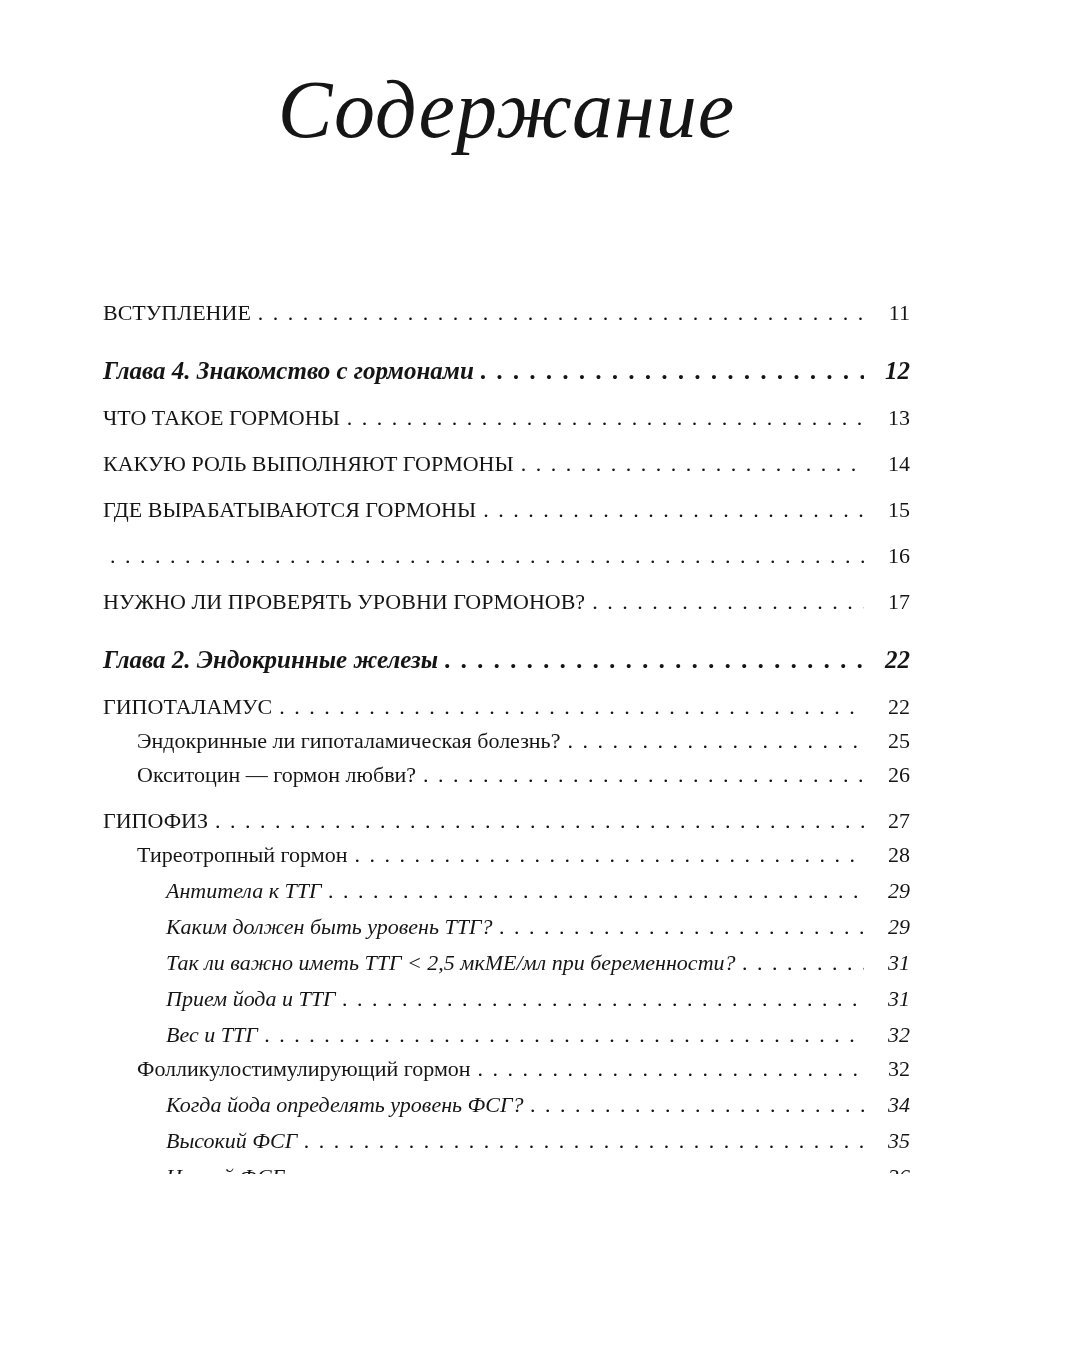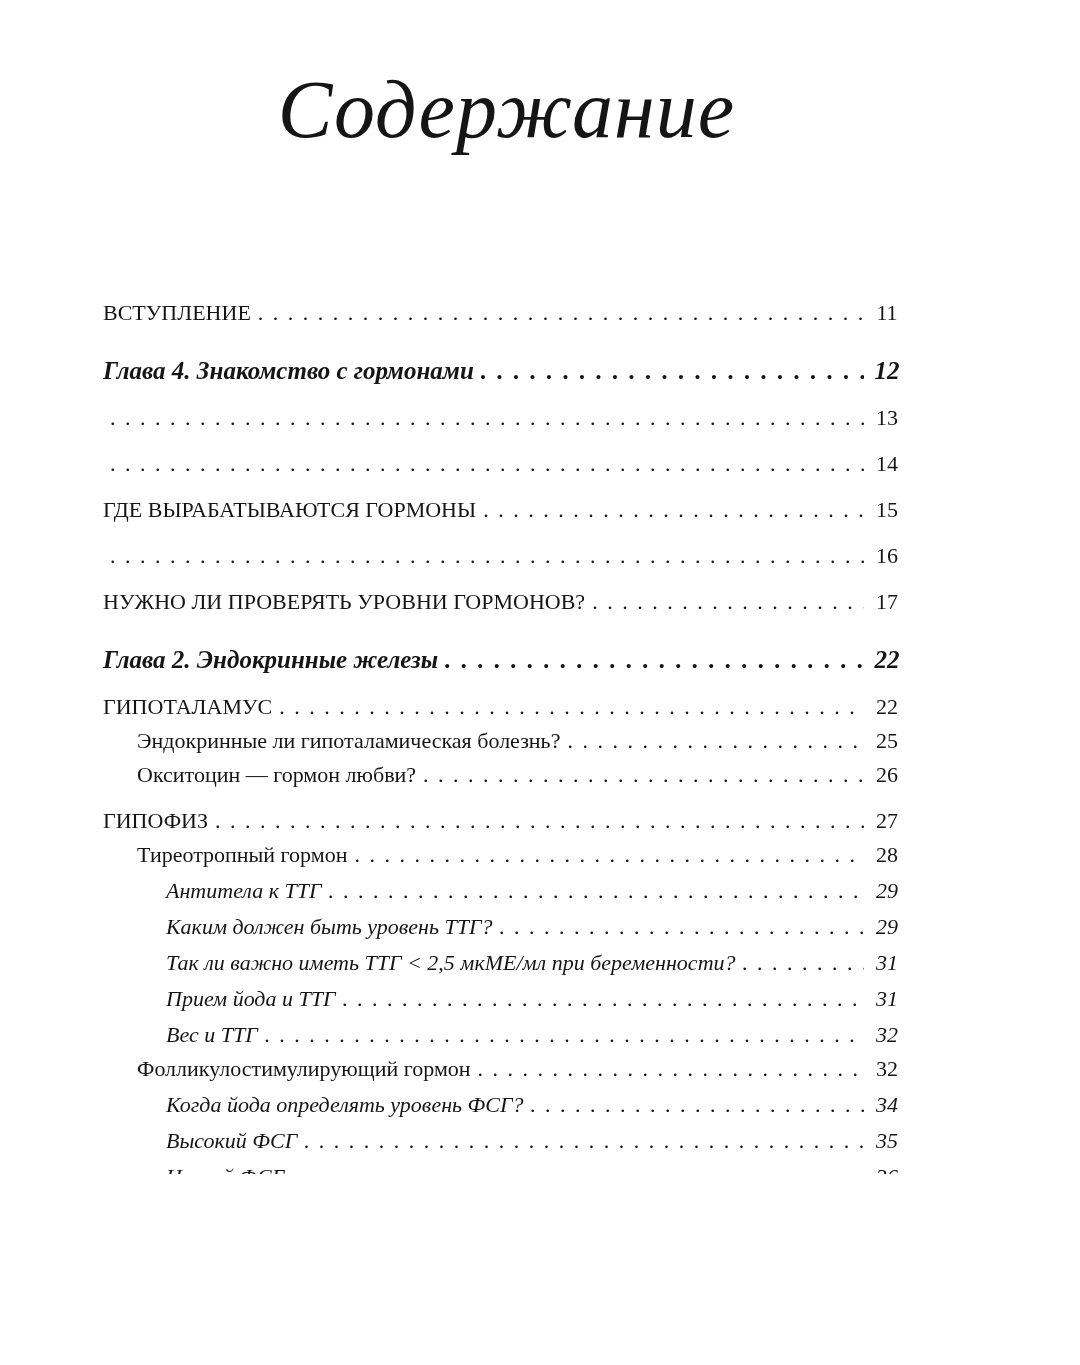--- a/index.html
+++ b/index.html
@@ -36,21 +36,21 @@
   .row .leader {
     flex:1;
     overflow:hidden;
     white-space:nowrap;
     letter-spacing:2px;
     padding-left:7px;
     padding-right:3px;
   }
   .row .pagenum {
     min-width:46px;
-    text-align:center;
+    text-align:right;
     white-space:nowrap;
   }
   .row.section { margin-top:20px; }
   .row.chapter {
     margin-top:30px;
     margin-bottom:9px;
     font-weight:700;
     font-style:italic;
     font-size:25px;
     line-height:29px;
@@ -78,24 +78,26 @@
         <span class="label">ВСТУПЛЕНИЕ</span>
         <span class="leader">. . . . . . . . . . . . . . . . . . . . . . . . . . . . . . . . . . . . . . . . . . . . . . . . . . . . . . . . . . . . . . . . . . . . . . . . . . . . . . . . . . . . . . . . . . </span>
         <span class="pagenum">11</span>
       </div>
       <div class="row chapter">
         <span class="label">Глава 4. Знакомство с гормонами</span>
         <span class="leader">. . . . . . . . . . . . . . . . . . . . . . . . . . . . . . . . . . . . . . . . . . . . . . . . . . . . . . . . . . . . . . . . . . . . . . . . . . . . . . . . . . . . . . . . . . </span>
         <span class="pagenum">12</span>
       </div>
       <div class="row section">
+        <span class="label">ЧТО ТАКОЕ ГОРМОНЫ</span>
         <span class="leader">. . . . . . . . . . . . . . . . . . . . . . . . . . . . . . . . . . . . . . . . . . . . . . . . . . . . . . . . . . . . . . . . . . . . . . . . . . . . . . . . . . . . . . . . . . </span>
         <span class="pagenum">13</span>
       </div>
       <div class="row section">
+        <span class="label">КАКУЮ РОЛЬ ВЫПОЛНЯЮТ ГОРМОНЫ</span>
         <span class="leader">. . . . . . . . . . . . . . . . . . . . . . . . . . . . . . . . . . . . . . . . . . . . . . . . . . . . . . . . . . . . . . . . . . . . . . . . . . . . . . . . . . . . . . . . . . </span>
         <span class="pagenum">14</span>
       </div>
       <div class="row section">
         <span class="label">ГДЕ ВЫРАБАТЫВАЮТСЯ ГОРМОНЫ</span>
         <span class="leader">. . . . . . . . . . . . . . . . . . . . . . . . . . . . . . . . . . . . . . . . . . . . . . . . . . . . . . . . . . . . . . . . . . . . . . . . . . . . . . . . . . . . . . . . . . </span>
         <span class="pagenum">15</span>
       </div>
       <div class="row section">
         <span class="leader">. . . . . . . . . . . . . . . . . . . . . . . . . . . . . . . . . . . . . . . . . . . . . . . . . . . . . . . . . . . . . . . . . . . . . . . . . . . . . . . . . . . . . . . . . . </span>

